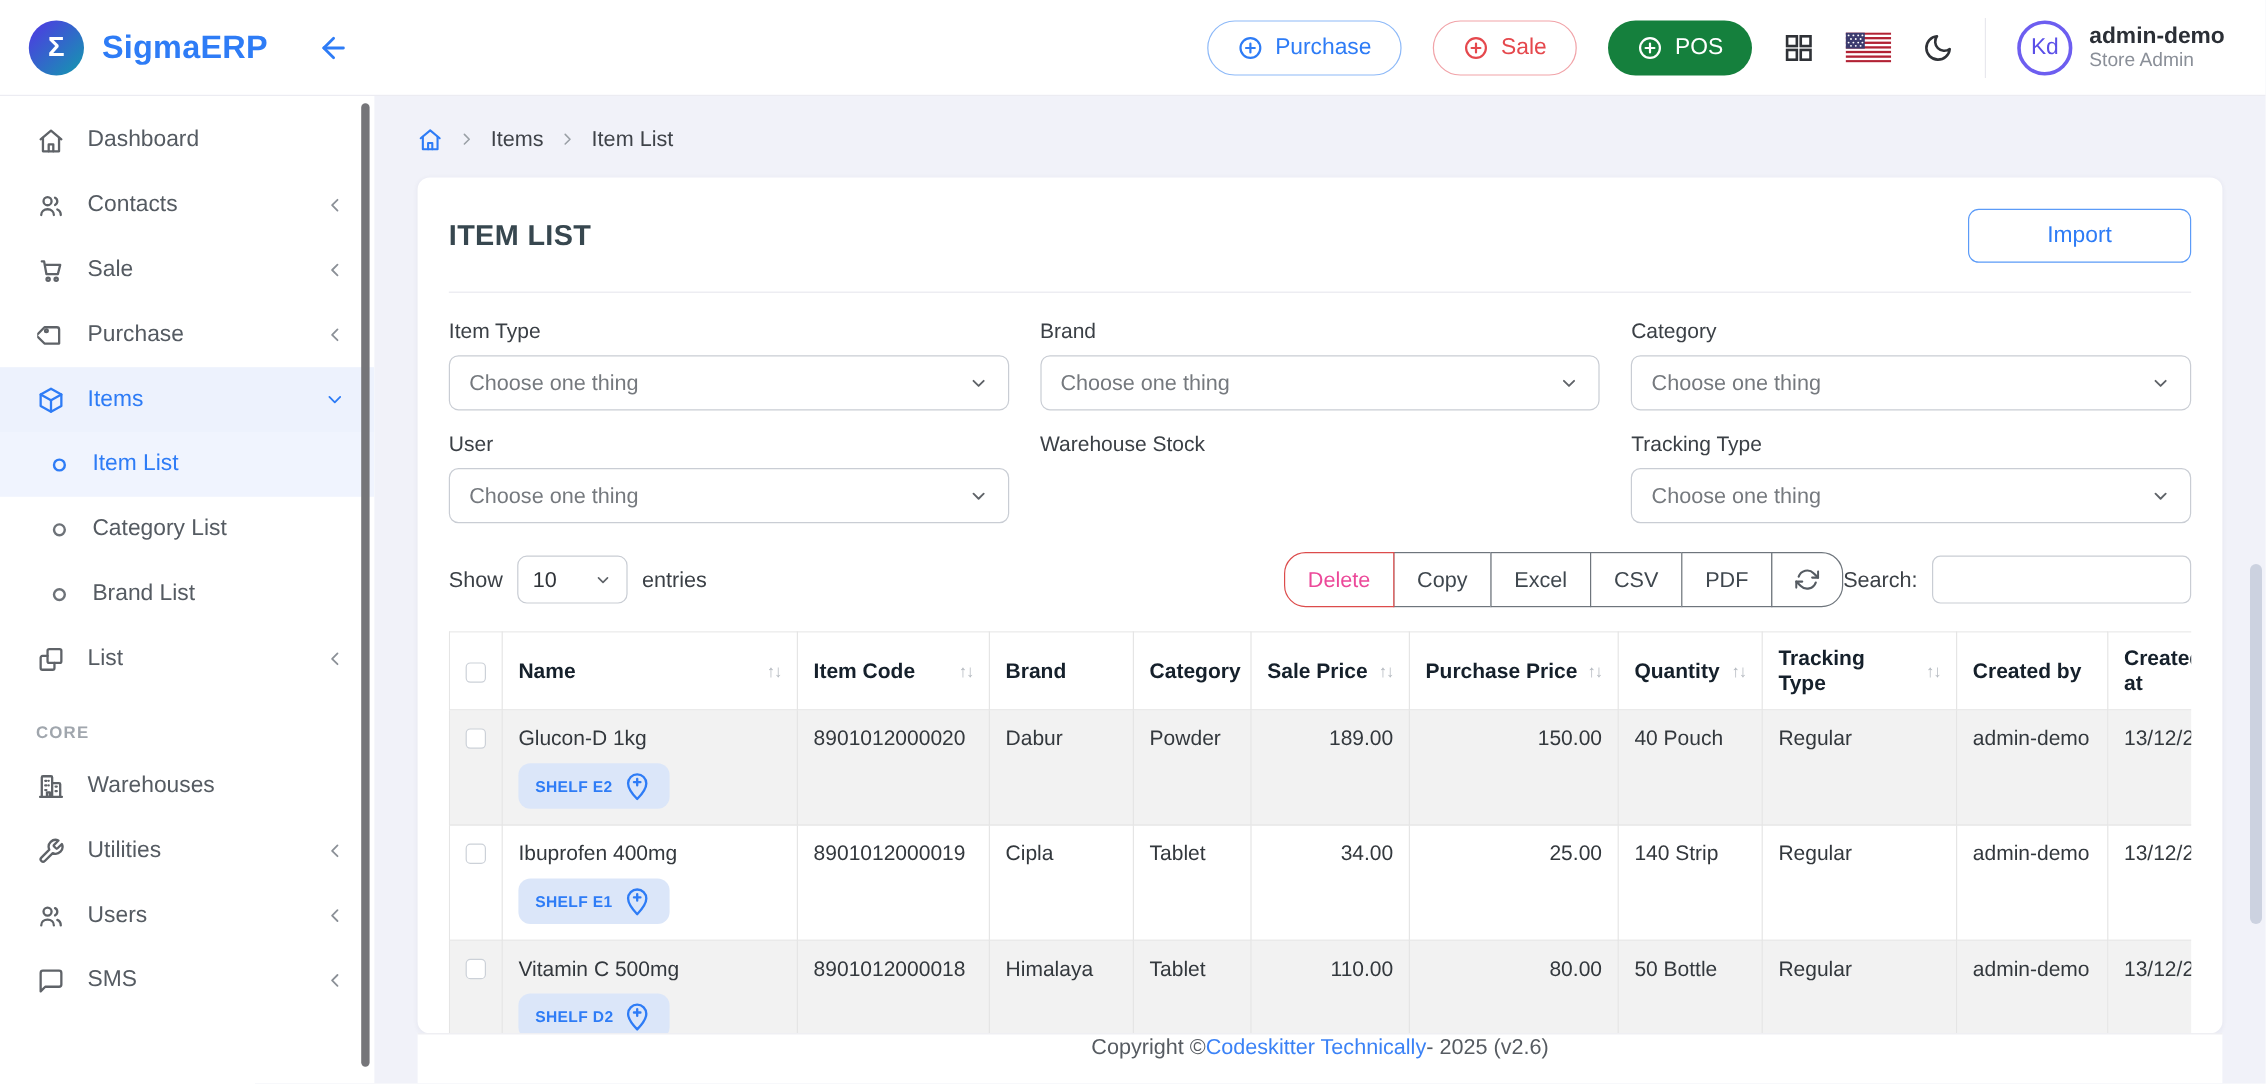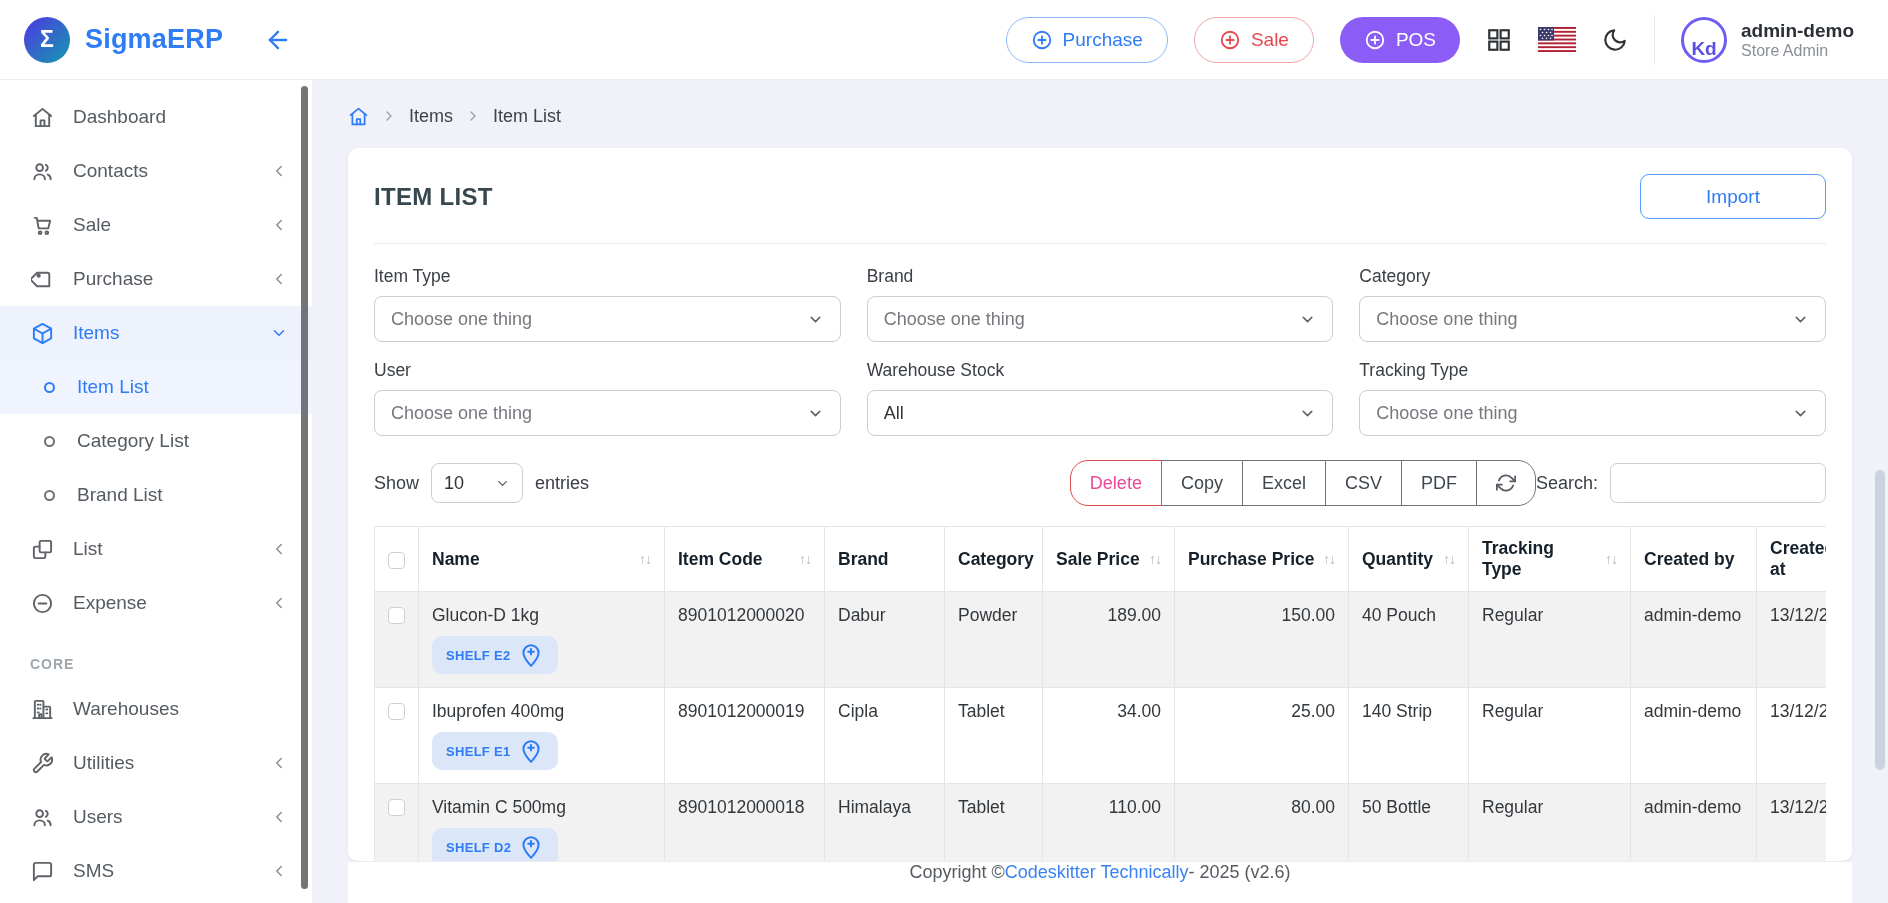--- a/index.html
+++ b/index.html
@@ -15,26 +15,26 @@
     color:#fff; display:flex; align-items:center; justify-content:center; font-size:23px; font-weight:bold; }
   .brand-name { font-size:27px; font-weight:bold; color:#2e7cf6; margin-left:15px; letter-spacing:.2px; }
   .collapse-arrow { margin-left:auto; color:#2e7cf6; display:flex; }
 
   .header-right { margin-left:auto; display:flex; align-items:center; gap:26px; padding-right:34px; height:100%; }
   .pill-btn { display:inline-flex; align-items:center; gap:10px; height:46px; padding:0 24px; border-radius:24px;
     font-size:19px; background:#fff; cursor:pointer; }
   .pill-btn svg { flex:0 0 auto; }
   .btn-purchase { border:1px solid #8db9f8; color:#2e7cf6; }
   .btn-sale { border:1px solid #f1a3a8; color:#e5484d; }
-  .btn-pos { border:none; background:#8b5cf6; color:#fff; }
+  .btn-pos { border:none; background:#15803d; color:#fff; }
   .icon-btn { display:flex; align-items:center; color:#2f3237; cursor:pointer; }
   .hdr-divider { width:1px; height:50px; background:#e8e8ee; }
   .user-chip { display:flex; align-items:center; gap:14px; cursor:pointer; }
   .avatar { width:46px; height:46px; border-radius:50%; border:3px solid #6d5ef0; color:#5a4fe8;
-    display:flex; align-items:flex-end; justify-content:center; font-weight:bold; font-size:19px; background:#fff; }
+    display:flex; align-items:center; justify-content:center; font-weight:normal; font-size:19px; background:#fff; }
   .user-name { font-size:19px; font-weight:bold; color:#2b2f36; line-height:1.25; }
   .user-role { font-size:16px; color:#8a8f98; }
 
   
   .body-row { flex:1; display:flex; overflow:hidden; }
 
   
   .sidebar { width:312px; flex:0 0 312px; background:#fff; position:relative; padding-top:10px; overflow:hidden; }
   .sb-scrollbar { position:absolute; right:4px; top:6px; bottom:14px; width:7px; border-radius:4px; background:#757579; }
   .nav-item { height:54px; display:flex; align-items:center; padding:0 24px 0 30px; color:#555b62; font-size:19px; cursor:pointer; }
@@ -299,34 +299,20 @@
               <path d="M15 15v4.5A1.5 1.5 0 0113.5 21h-9A1.5 1.5 0 013 19.5v-9A1.5 1.5 0 014.5 9H9"></path>
             </svg>
         </span>
         <span>List</span>
         <span class="chev">
             <svg width="18" height="18" viewBox="0 0 24 24" fill="none" stroke="currentColor" stroke-width="2" stroke-linecap="round" stroke-linejoin="round">
               <polyline points="15 18 9 12 15 6"></polyline>
             </svg>
           </span>
       </div>
-      <div class="nav-item">
-        <span class="nav-icon">
-          <svg width="23" height="23" viewBox="0 0 24 24" fill="none" stroke="currentColor" stroke-width="2" stroke-linecap="round" stroke-linejoin="round">
-              <circle cx="12" cy="12" r="9"></circle>
-              <path d="M8 12h8"></path>
-            </svg>
-        </span>
-        <span>Expense</span>
-        <span class="chev">
-            <svg width="18" height="18" viewBox="0 0 24 24" fill="none" stroke="currentColor" stroke-width="2" stroke-linecap="round" stroke-linejoin="round">
-              <polyline points="15 18 9 12 15 6"></polyline>
-            </svg>
-          </span>
-      </div>
 
       <div class="nav-section">CORE</div>
 
       <div class="nav-item">
         <span class="nav-icon">
           <svg width="23" height="23" viewBox="0 0 24 24" fill="none" stroke="currentColor" stroke-width="2" stroke-linecap="round" stroke-linejoin="round">
               <path d="M4 21V4a1 1 0 011-1h7a1 1 0 011 1v17"></path>
               <path d="M13 9h6a1 1 0 011 1v11"></path>
               <path d="M2.5 21h19"></path>
               <path d="M7 7h1M7 11h1M7 15h1M10 7h.01M10 11h.01"></path>
@@ -453,28 +439,20 @@
               <span class="sel-value">Choose one thing</span>
               <span class="sel-chev">
                   <svg width="17" height="17" viewBox="0 0 24 24" fill="none" stroke="currentColor" stroke-width="2.2" stroke-linecap="round" stroke-linejoin="round">
                     <polyline points="6 9 12 15 18 9"></polyline>
                   </svg>
                 </span>
             </div>
           </div>
           <div>
             <div class="filter-label">Warehouse Stock</div>
-            <div class="select dark">
-              <span class="sel-value">All</span>
-              <span class="sel-chev">
-                  <svg width="17" height="17" viewBox="0 0 24 24" fill="none" stroke="currentColor" stroke-width="2.2" stroke-linecap="round" stroke-linejoin="round">
-                    <polyline points="6 9 12 15 18 9"></polyline>
-                  </svg>
-                </span>
-            </div>
           </div>
           <div>
             <div class="filter-label">Tracking Type</div>
             <div class="select">
               <span class="sel-value">Choose one thing</span>
               <span class="sel-chev">
                   <svg width="17" height="17" viewBox="0 0 24 24" fill="none" stroke="currentColor" stroke-width="2.2" stroke-linecap="round" stroke-linejoin="round">
                     <polyline points="6 9 12 15 18 9"></polyline>
                   </svg>
                 </span>

